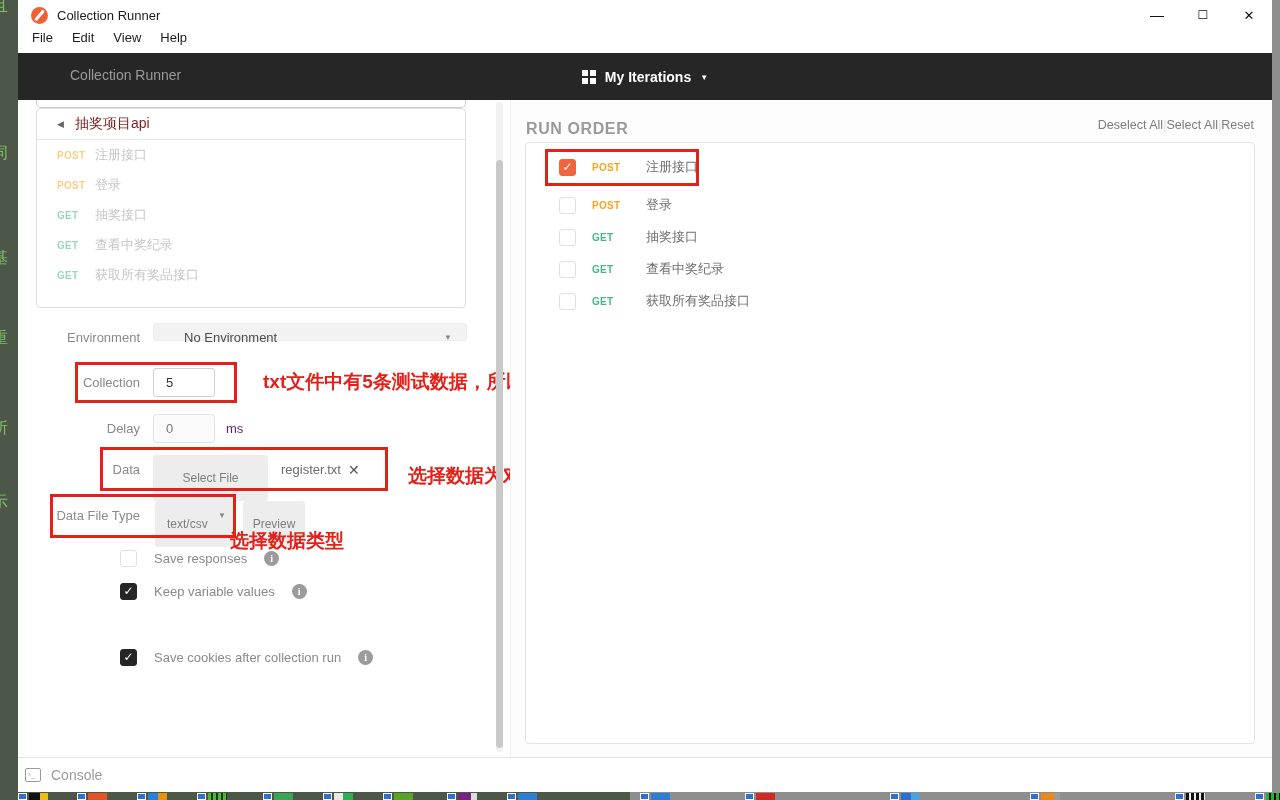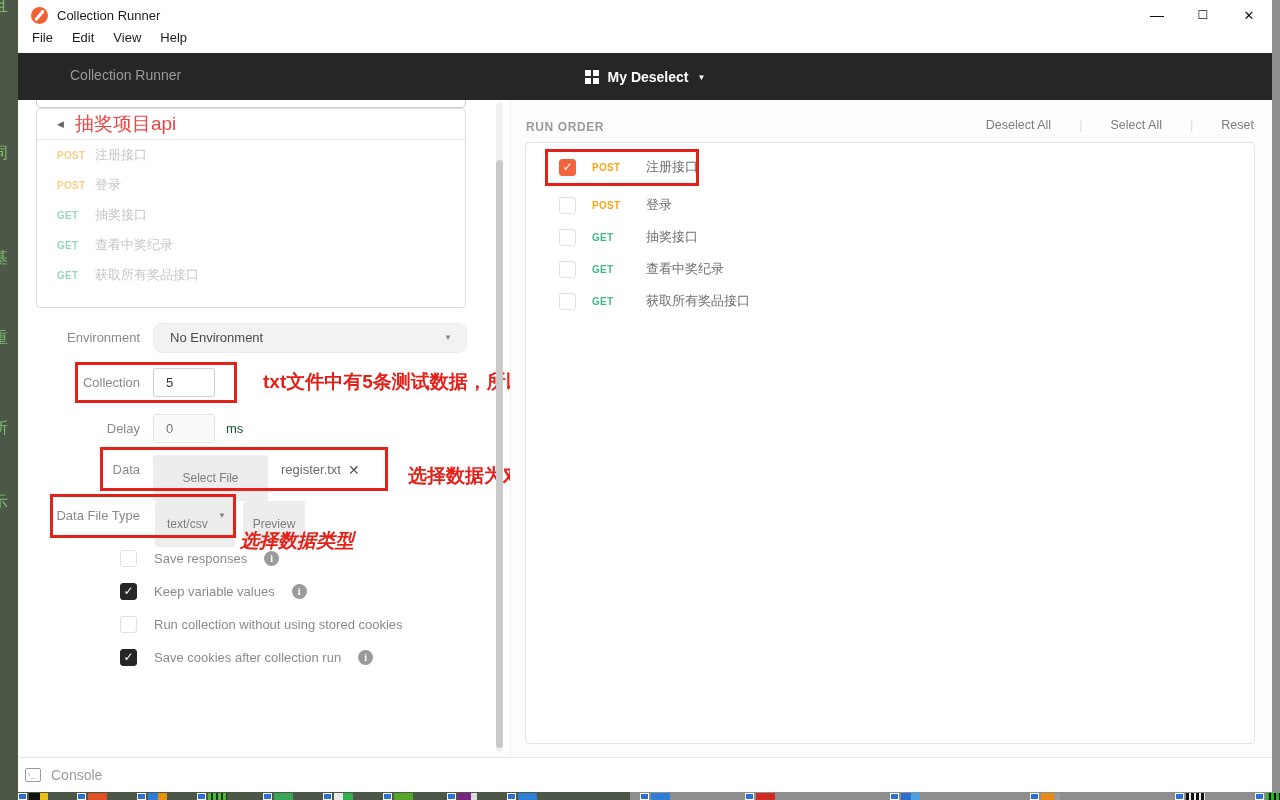--- a/index.html
+++ b/index.html
@@ -61,53 +61,53 @@
     border-left:1px solid #f0f0f0; }
 
   
   #search-remnant { position:absolute; left:18px; top:0; width:430px; height:8px;
     border:1px solid #ccc; border-top:none; border-radius:0 0 5px 5px; }
   #tree-card { position:absolute; left:18px; top:8px; width:430px; height:200px;
     border:1px solid #ddd; border-radius:4px; background:#fff; }
   #tree-header { height:31px; border-bottom:1px solid #e6e6e6; display:flex; align-items:center;
     gap:11px; padding-left:20px; }
   #tree-back { color:#666; font-size:9px; }
-  #tree-name { color:#ef4444; font-size:19px; }
+  #tree-name { color:#7f1d1d; font-size:14px; }
   .tree-row { height:30px; display:flex; align-items:center; padding-left:20px; }
   .tree-row:first-of-type { margin-top:6px; }
   .method { font-size:10px; font-weight:bold; letter-spacing:.3px; width:38px; }
   .m-post { color:#f5a623; }
   .m-get { color:#43b984; }
   .tree-row .method { opacity:.55; }
   .tree-row .req-name { color:#c6c6c6; font-size:13px; }
 
   
   .form-label { position:absolute; left:22px; width:100px; text-align:right;
     color:#8a8a8a; font-size:13px; line-height:30px; }
-  #env-select { position:absolute; left:135px; top:223px; width:314px; height:30px;
-    background:#f2f2f2; border:1px solid #ececec; border-radius:9px;
-    font-size:13px; color:#4a4a4a; line-height:28px; padding-left:16px; }
+  #env-select { position:absolute; left:135px; top:223px; width:314px; height:18px;
+    background:#f2f2f2; border:1px solid #ececec; border-radius:3px;
+    font-size:13px; color:#4a4a4a; line-height:28px; padding-left:30px; }
   #env-caret { position:absolute; right:14px; top:0; font-size:8px; color:#888; line-height:28px; }
 
   .red-box { position:absolute; border:3px solid #e2211a; pointer-events:none; }
   #redbox-iter { left:57px; top:262px; width:162px; height:41px; }
   #redbox-data { left:82px; top:347px; width:288px; height:44px; }
   #redbox-dft  { left:32px; top:394px; width:186px; height:44px; }
 
   .annotation { position:absolute; color:#e2211a; font-weight:bold; font-size:19px; white-space:nowrap; }
   #ann-iter { left:245px; top:269px; }
   #ann-data { left:390px; top:363px; }
-  #ann-dft  { left:222px; top:428px;font-style:italic; }
+  #ann-dft  { left:212px; top:428px; }
 
   .text-input { position:absolute; width:62px; height:29px; border:1px solid #d0d0d0;
     border-radius:3px; background:#fff; font-size:13px; color:#333; padding-left:12px;
     line-height:27px; }
   #iterations-input { left:135px; top:268px; }
   #delay-input { left:135px; top:314px; background:#fafafa; border-color:#e3e3e3; color:#777; }
-  #delay-unit { position:absolute; left:208px; top:314px; line-height:30px; color:#14532d; font-size:13px; }
+  #delay-unit { position:absolute; left:208px; top:314px; line-height:30px; color:#701a75; font-size:13px; }
 
   .gray-btn { position:absolute; height:46px; background:#ededed; border:none; border-radius:3px;
     color:#7d7d7d; font-size:12px; }
   #select-file-btn { left:135px; top:355px; width:115px; }
   #file-name { position:absolute; left:263px; top:355px; line-height:30px; color:#6b6b6b; font-size:13px; }
   #file-remove { position:absolute; left:330px; top:355px; line-height:30px; color:#555; font-size:14px; font-weight:bold; }
   #dft-select { left:137px; top:401px; width:80px; text-align:left; padding-left:12px; }
   #dft-caret { position:absolute; right:9px; top:0; font-size:8px; color:#888; line-height:30px; }
   #preview-btn { left:225px; top:401px; width:62px; }
 
@@ -122,23 +122,23 @@
 
   #run-btn { position:absolute; left:120px; top:591px; width:220px; height:48px;
     background:#0f7be8; border:none; border-radius:4px; color:#fff; font-size:16px; }
 
   #left-scroll-track { position:absolute; left:478px; top:2px; width:7px; height:650px;
     background:#f1f1f1; border-radius:4px; }
   #left-scroll-thumb { position:absolute; left:0; top:58px; width:7px; height:588px;
     background:#c9c9c9; border-radius:4px; }
 
   
-  #run-order-title { position:absolute; left:15px; top:20px; font-size:12px; font-weight:bold;
+  #run-order-title { position:absolute; left:15px; top:20px; font-size:16px; font-weight:bold;
     letter-spacing:.6px; color:#9a9a9a; }
-  #run-order-links { position:absolute; right:18px; top:17px; display:flex; align-items:center; gap:28px; }
+  #run-order-links { position:absolute; right:18px; top:17px; display:flex; align-items:center; gap:0; }
   .ro-link { color:#7c7c7c; font-size:12.5px; }
   .ro-sep { color:#ddd; font-size:13px; }
   #run-order-card { position:absolute; left:14px; top:42px; width:730px; height:602px;
     background:#fff; border:1px solid #e3e3e3; border-radius:4px; }
   .ro-row { position:absolute; left:0; right:0; height:32px; display:flex; align-items:center; }
   .ro-row .cb { margin-left:33px; }
   .cb.checked-orange { background:#f0653e; border-color:#f0653e; color:#fff; font-size:12px; font-weight:bold; }
   .ro-row .method { margin-left:16px; }
   .ro-row .req-name { color:#6e6e6e; font-size:13px; }
   #redbox-ro { left:19px; top:6px; width:154px; height:37px; }
@@ -249,21 +249,21 @@
 
   <div id="appheader">
     <div id="appheader-title">Collection Runner</div>
     <div id="workspace">
       <span id="grid-icon">
           <i></i>
           <i></i>
           <i></i>
           <i></i>
         </span>
-      <span id="workspace-label">My Deselect</span>
+      <span id="workspace-label">My Iterations</span>
       <span id="workspace-caret">▼</span>
     </div>
   </div>
 
   <div id="content">
 
     <div id="left-pane">
       <div id="search-remnant"></div>
 
       <div id="tree-card">
@@ -327,24 +327,20 @@
       <div class="cb-row" style="top:449px">
         <span class="cb"></span>
         <span class="cb-label">Save responses</span>
         <span class="info-icon">i</span>
       </div>
       <div class="cb-row" style="top:482px">
         <span class="cb checked">✓</span>
         <span class="cb-label">Keep variable values</span>
         <span class="info-icon">i</span>
       </div>
-      <div class="cb-row" style="top:515px">
-        <span class="cb"></span>
-        <span class="cb-label">Run collection without using stored cookies</span>
-      </div>
       <div class="cb-row" style="top:548px">
         <span class="cb checked">✓</span>
         <span class="cb-label">Save cookies after collection run</span>
         <span class="info-icon">i</span>
       </div>
 
 
       <div id="left-scroll-track">
         <div id="left-scroll-thumb"></div>
       </div>

